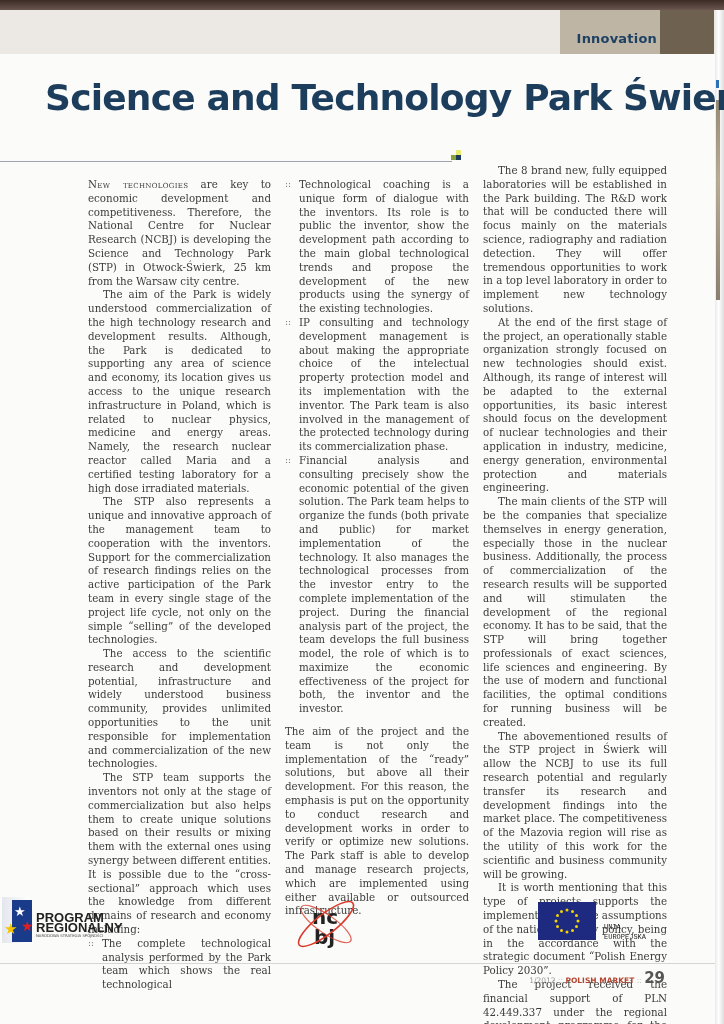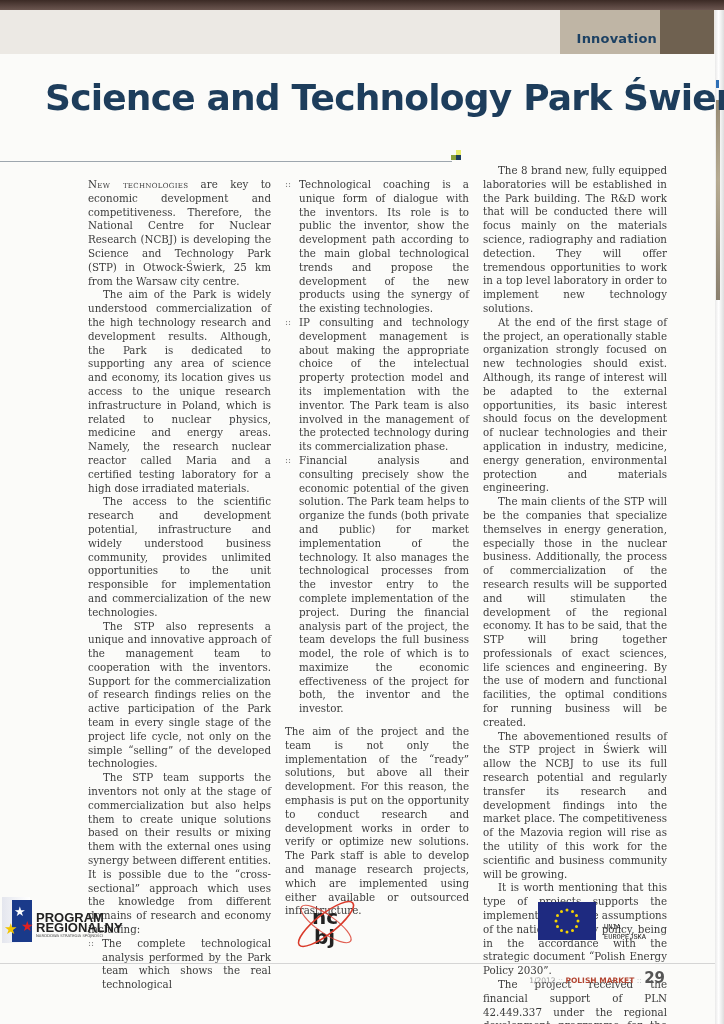--- a/index.html
+++ b/index.html
@@ -79,22 +79,22 @@
 <h1 class="title" style="margin:11px;padding-left:43px;">Science and Technology Park Świerk</h1>
 
 <div class="rule"></div>
 <div class="rule-sq1"></div>
 <div class="rule-sq2"></div>
 <div class="rule-sq3"></div>
 
 <div class="col col1">
   <p class="noindent"><span class="smallcaps">New technologies</span><span> are key to economic development and competitiveness. Therefore, the National Centre for Nuclear Research (NCBJ) is developing the Science and Technology Park (STP) in Otwock-Świerk, 25 km from the Warsaw city centre.</span></p>
   <p>The aim of the Park is widely understood commercialization of the high technology research and development results. Although, the Park is dedicated to supporting any area of science and economy, its location gives us access to the unique research infrastructure in Poland, which is related to nuclear physics, medicine and energy areas. Namely, the research nuclear reactor called Maria and a certified testing laboratory for a high dose irradiated materials.</p>
+  <p>The STP also represents a unique and innovative approach of the management team to cooperation with the inventors. Support for the commercialization of research findings relies on the active participation of the Park team in every single stage of the project life cycle, not only on the simple “selling” of the developed technologies.</p>
   <p>The access to the scientific research and development potential, infrastructure and widely understood business community, provides unlimited opportunities to the unit responsible for implementation and commercialization of the new technologies.</p>
-  <p>The STP also represents a unique and innovative approach of the management team to cooperation with the inventors. Support for the commercialization of research findings relies on the active participation of the Park team in every single stage of the project life cycle, not only on the simple “selling” of the developed technologies.</p>
   <p>The STP team supports the inventors not only at the stage of commercialization but also helps them to create unique solutions based on their results or mixing them with the external ones using synergy between different entities. It is possible due to the “cross-sectional” approach which uses the knowledge from different domains of research and economy including:</p>
   <p class="bullet">
     <span class="mark">::</span>
     <span class="btext">The complete technological analysis performed by the Park team which shows the real technological</span>
   </p>
 </div>
 
 <div class="col col2">
   <p class="bullet">
     <span class="mark">::</span>

